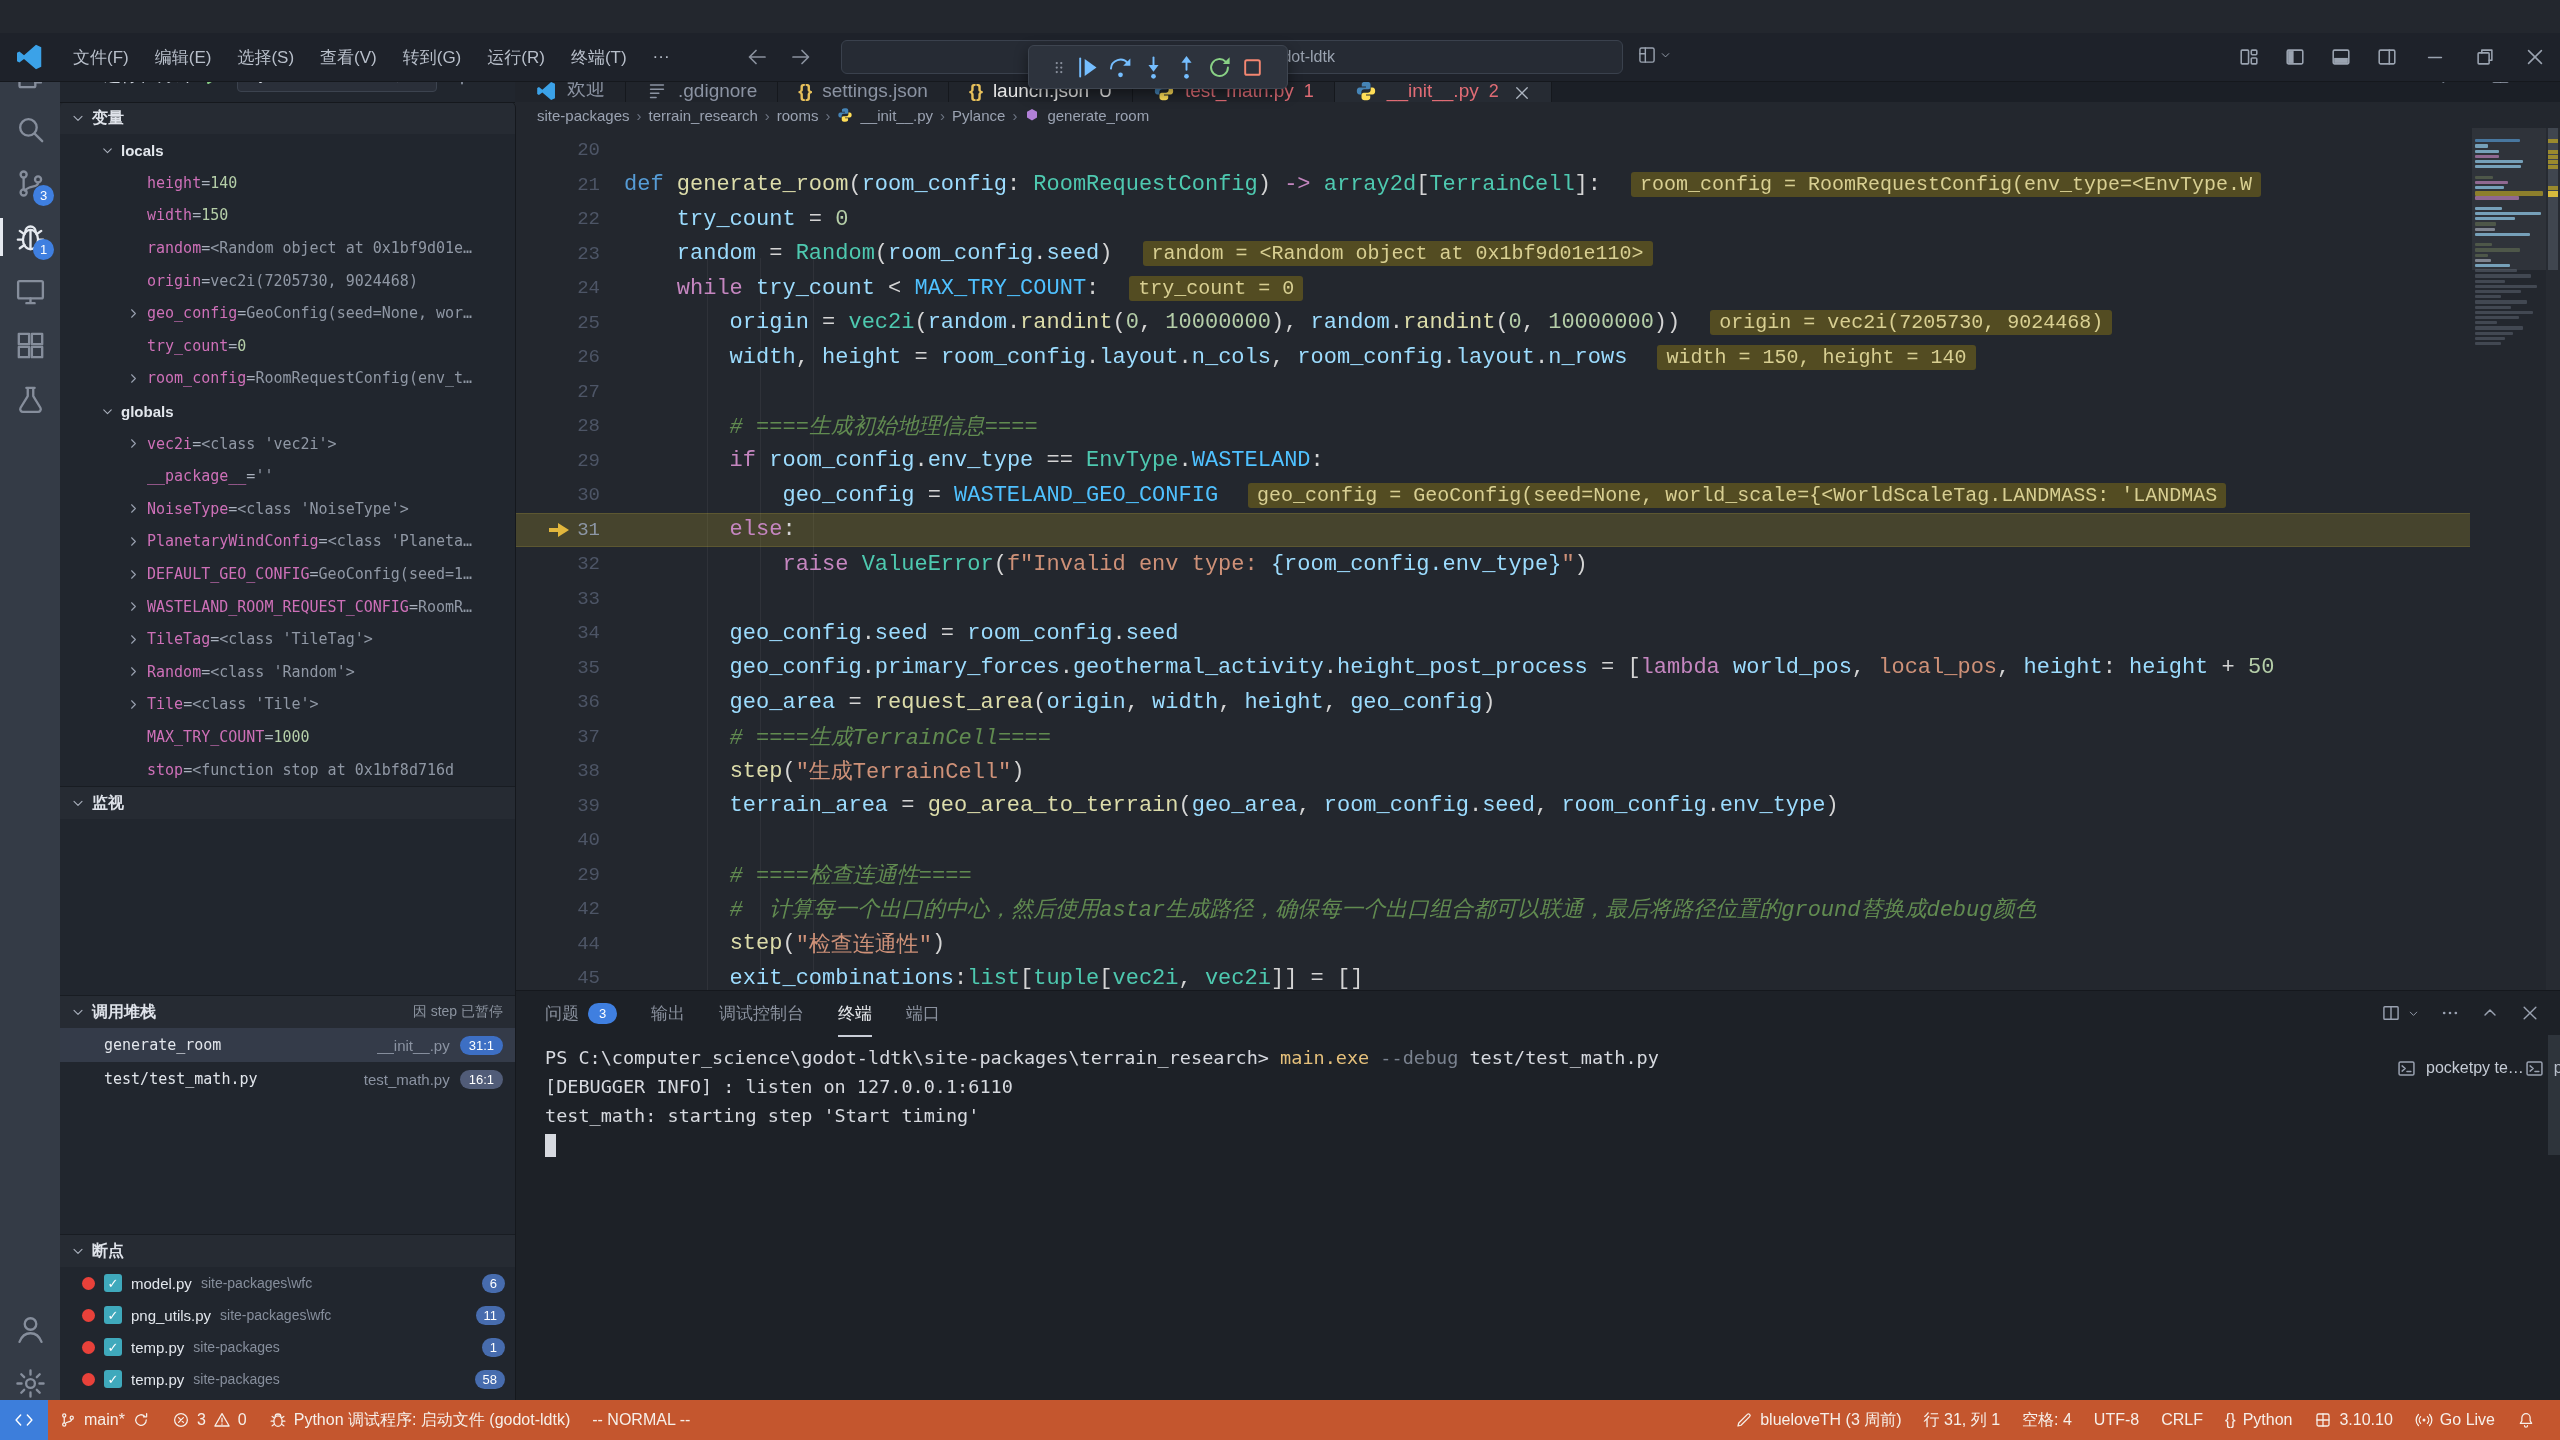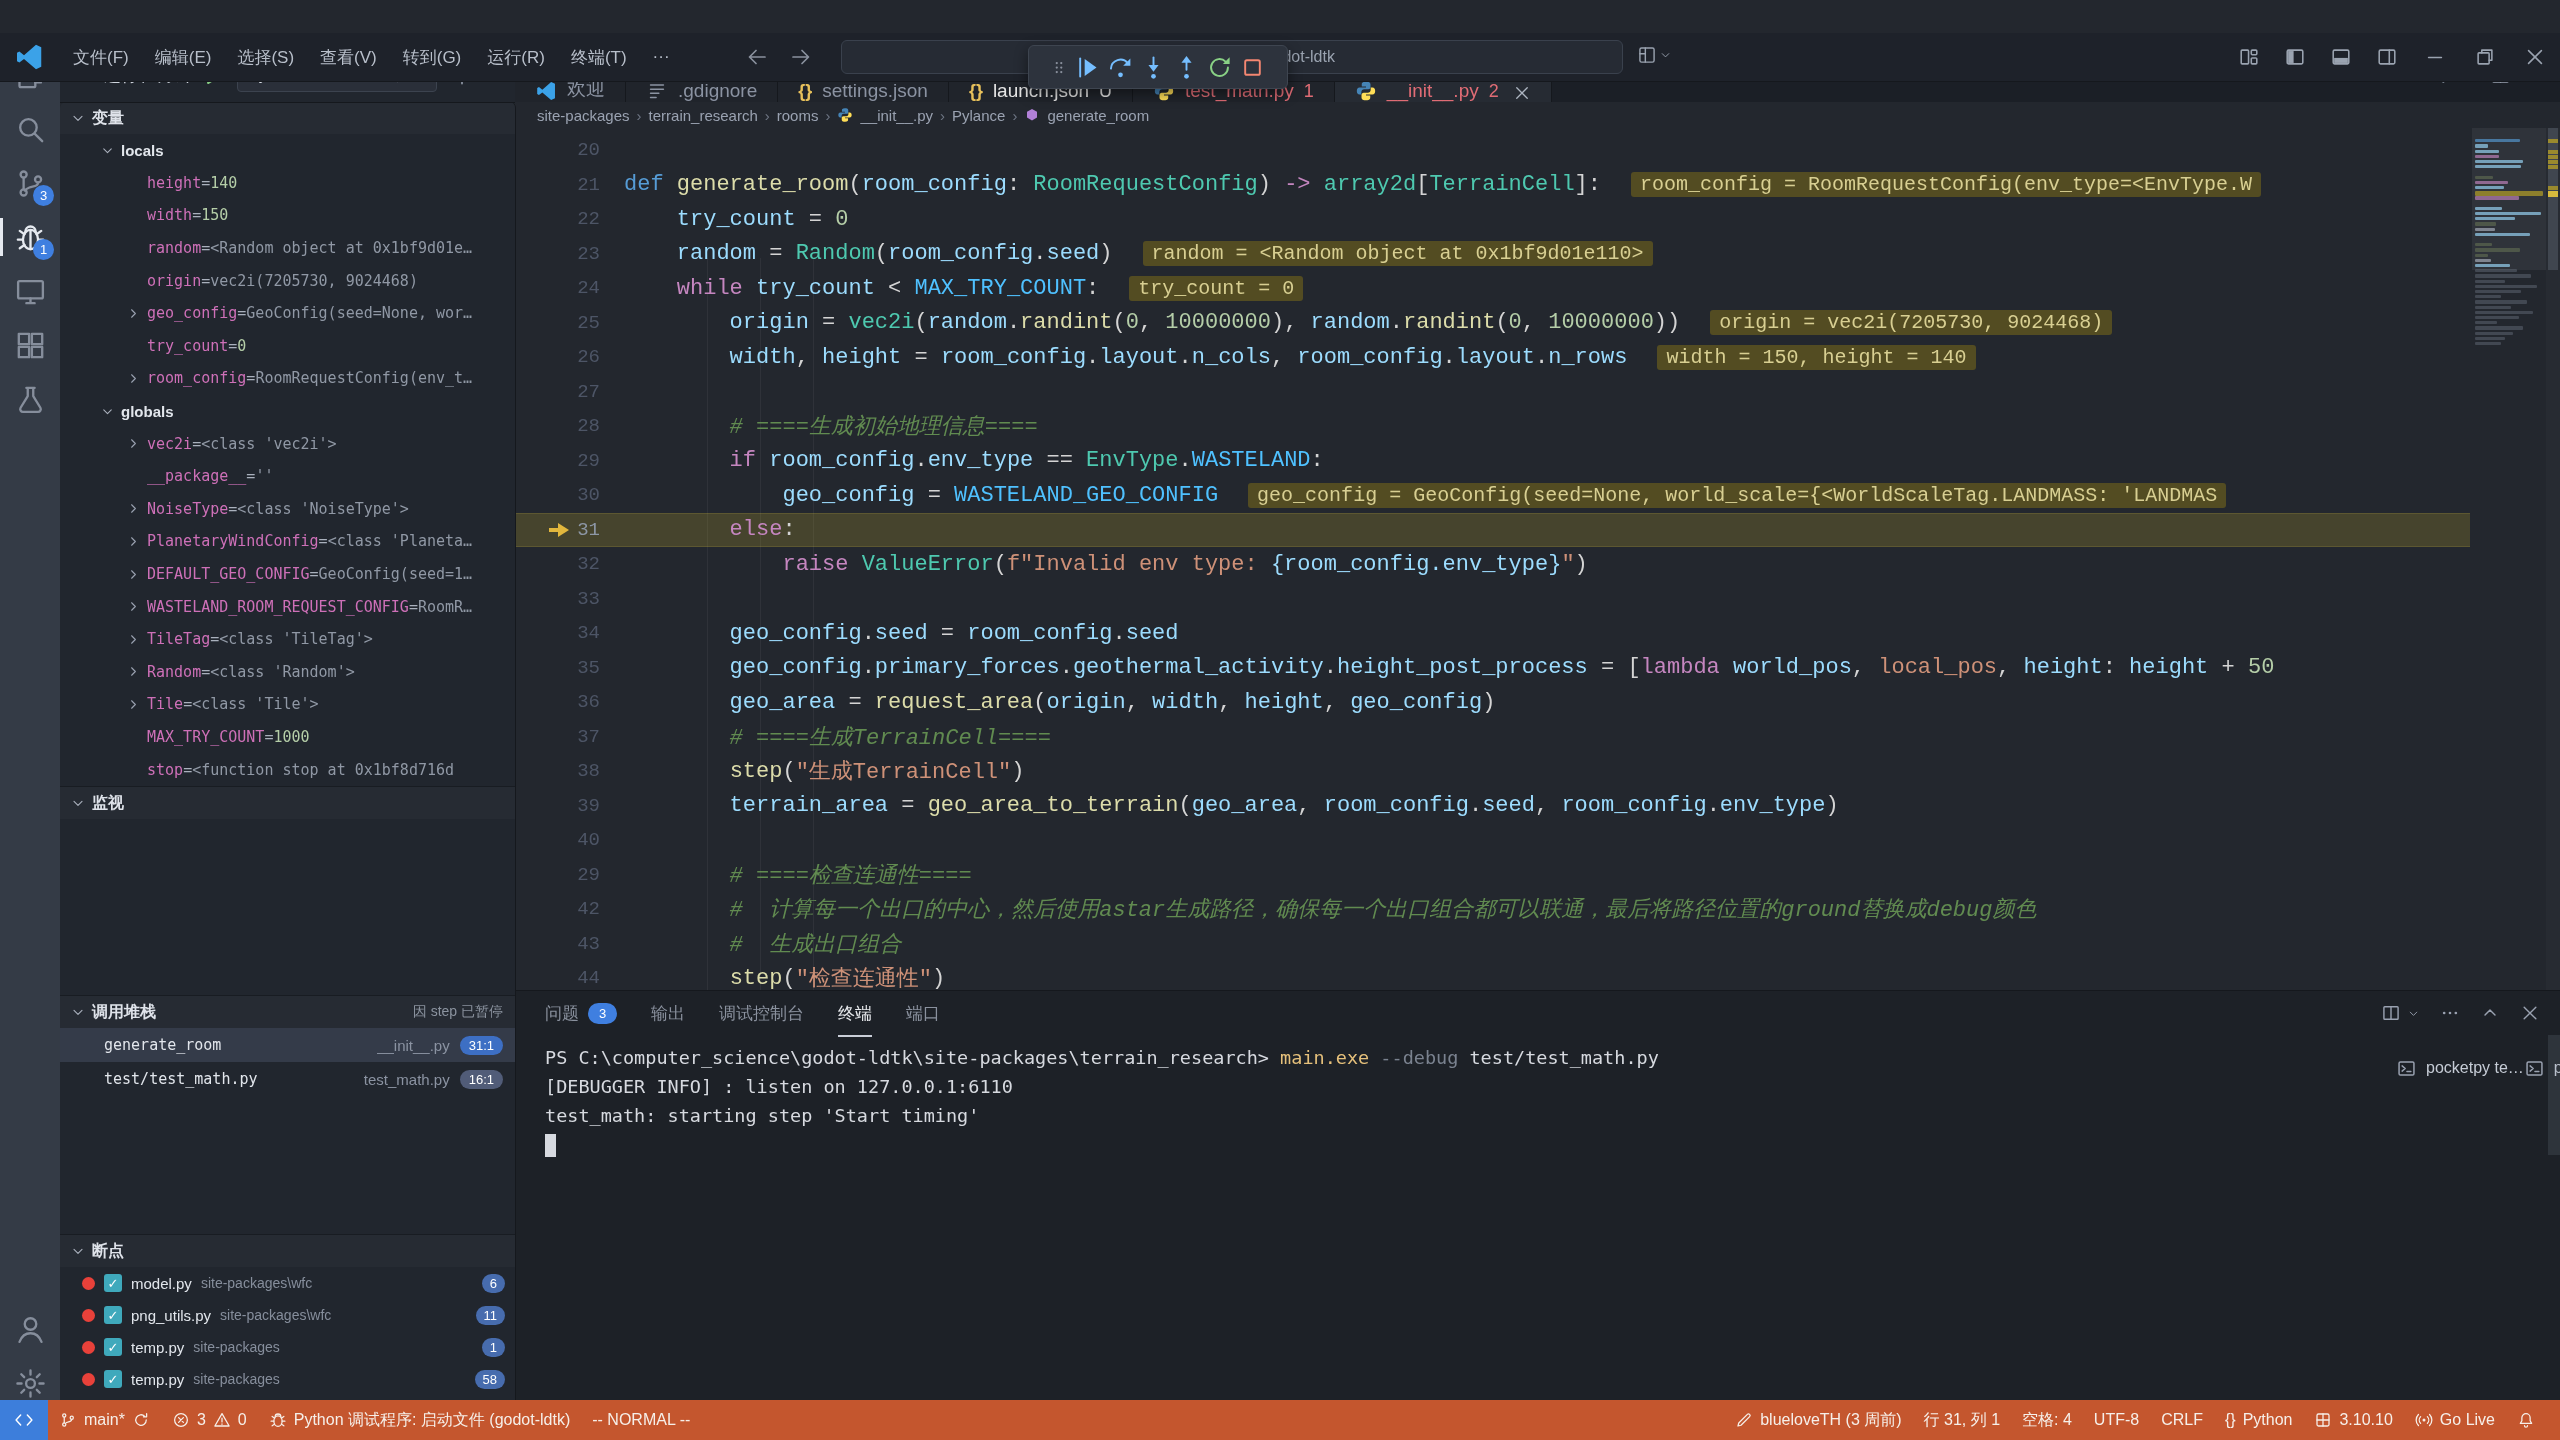--- a/index.html
+++ b/index.html
@@ -849,24 +849,20 @@
           </div>
           <div class="cline">
             <span class="gut">29</span>
             <span class="src"><span class="tk-m">        # ====检查连通性====</span></span>
           </div>
           <div class="cline">
             <span class="gut">42</span>
             <span class="src"><span class="tk-m">        #  计算每一个出口的中心，然后使用astar生成路径，确保每一个出口组合都可以联通，最后将路径位置的ground替换成debug颜色</span></span>
           </div>
           <div class="cline">
-            <span class="gut">43</span>
-            <span class="src"><span class="tk-m">        #  生成出口组合</span></span>
-          </div>
-          <div class="cline">
             <span class="gut">44</span>
             <span class="src"><span class="tk-p">        </span><span class="tk-f">step</span><span class="tk-p">(</span><span class="tk-s">"检查连通性"</span><span class="tk-p">)</span></span>
           </div>
           <div class="cline">
             <span class="gut">45</span>
             <span class="src"><span class="tk-v">        exit_combinations</span><span class="tk-p">:</span><span class="tk-c">list</span><span class="tk-p">[</span><span class="tk-c">tuple</span><span class="tk-p">[</span><span class="tk-c">vec2i</span><span class="tk-p">, </span><span class="tk-c">vec2i</span><span class="tk-p">]] = []</span></span>
           </div>
         </div>
     </div>
     <div id="breadcrumb">

